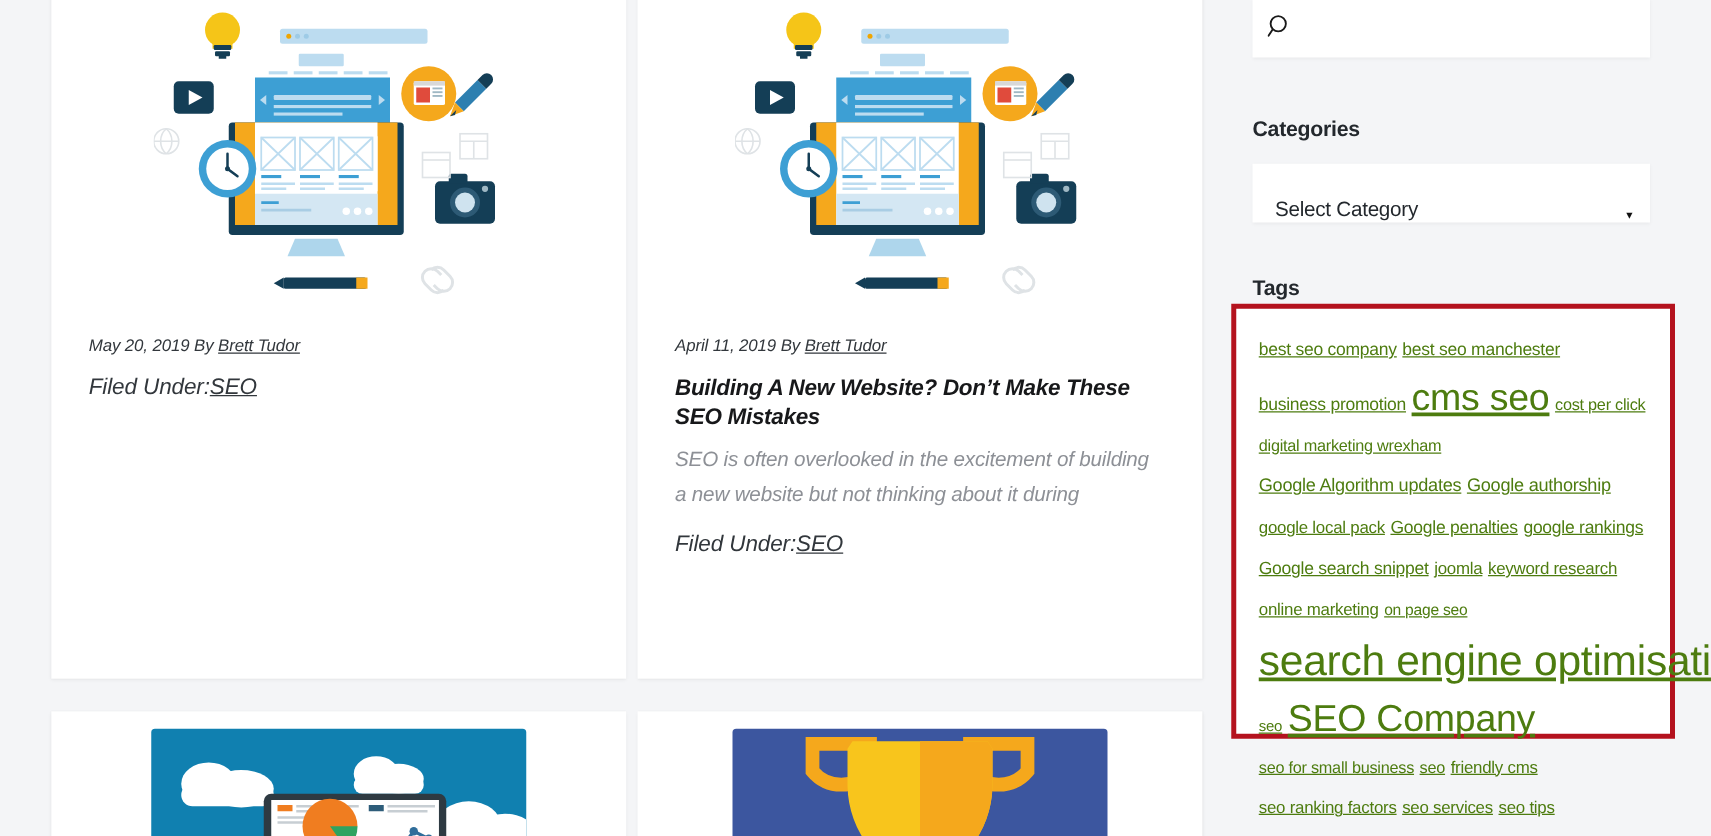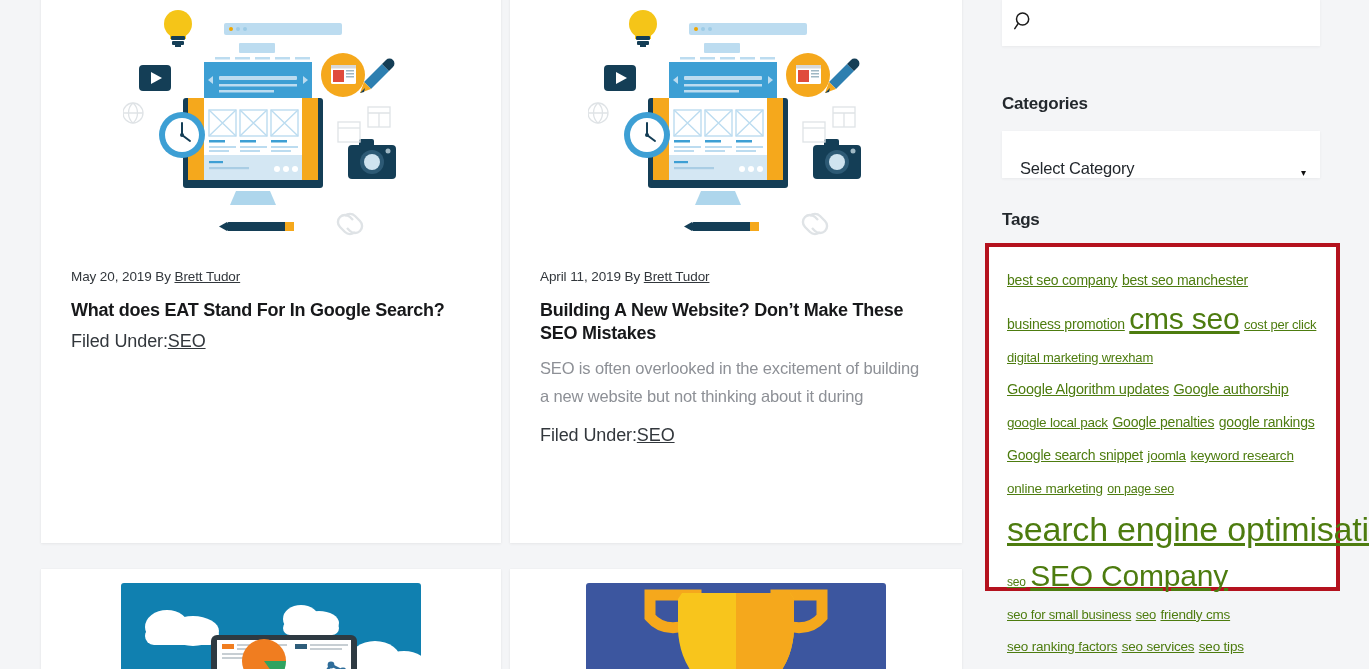--- a/index.html
+++ b/index.html
@@ -9,21 +9,21 @@
     background: #f4f5f7;
     font-family: "Liberation Sans", sans-serif;
     -webkit-font-smoothing: antialiased;
   }
   .page { position: relative; width: 1369px; height: 669px; }
 
   
   .main-col {
     position: absolute;
     left: 41px; top: -1px;
-    width: 920px; height: 640px;
+    width: 920px; height: 640px; font-style: italic;
   }
 
   .card {
     position: absolute;
     background: #ffffff;
     box-shadow: 0 1px 3px rgba(0,0,0,0.055), 0 0 1px rgba(0,0,0,0.05);
     overflow: hidden;
   }
   .card-a { left: 0px;   top: -20px; width: 460px; height: 564px; }
   .card-b { left: 469px; top: -20px; width: 452px; height: 564px; }
@@ -124,21 +124,21 @@
     padding: 0;
   }
 
   .widget-title {
     font-size: 17px;
     font-weight: bold;
     color: #23282d;
     letter-spacing: -0.2px;
   }
   .cat-title { position: absolute; left: 0; top: 94px; text-align: right; }
-  .tags-title { position: absolute; left: 0; top: 210px; }
+  .tags-title { position: absolute; left: 0; top: 221px; }
 
   .select-box {
     position: absolute; left: 0; top: 131px;
     width: 318px; height: 47px;
     background: #ffffff;
     box-shadow: 0 1px 3px rgba(0,0,0,0.05);
     display: flex; align-items: flex-end;
     padding: 0 14px 0 18px;
     cursor: pointer;
   }
@@ -299,21 +299,20 @@
             </g>
           </svg>
         </div>
       </div>
       <div class="card-body">
         <div class="post-meta">
           <span>May 20, 2019</span>
           <span>By</span>
           <span class="author">Brett Tudor</span>
         </div>
-        <h2 class="post-title">What does EAT Stand For In Google Search?</h2>
         <div class="post-filed">
           <span>Filed Under:</span><span class="cat">SEO</span>
         </div>
       </div>
     </article>
 
     <article class="card card-b">
       <div class="thumb-wrap">
         <div class="thumb">
           <svg viewBox="0 0 296 290" width="296" height="290" aria-hidden="true">

